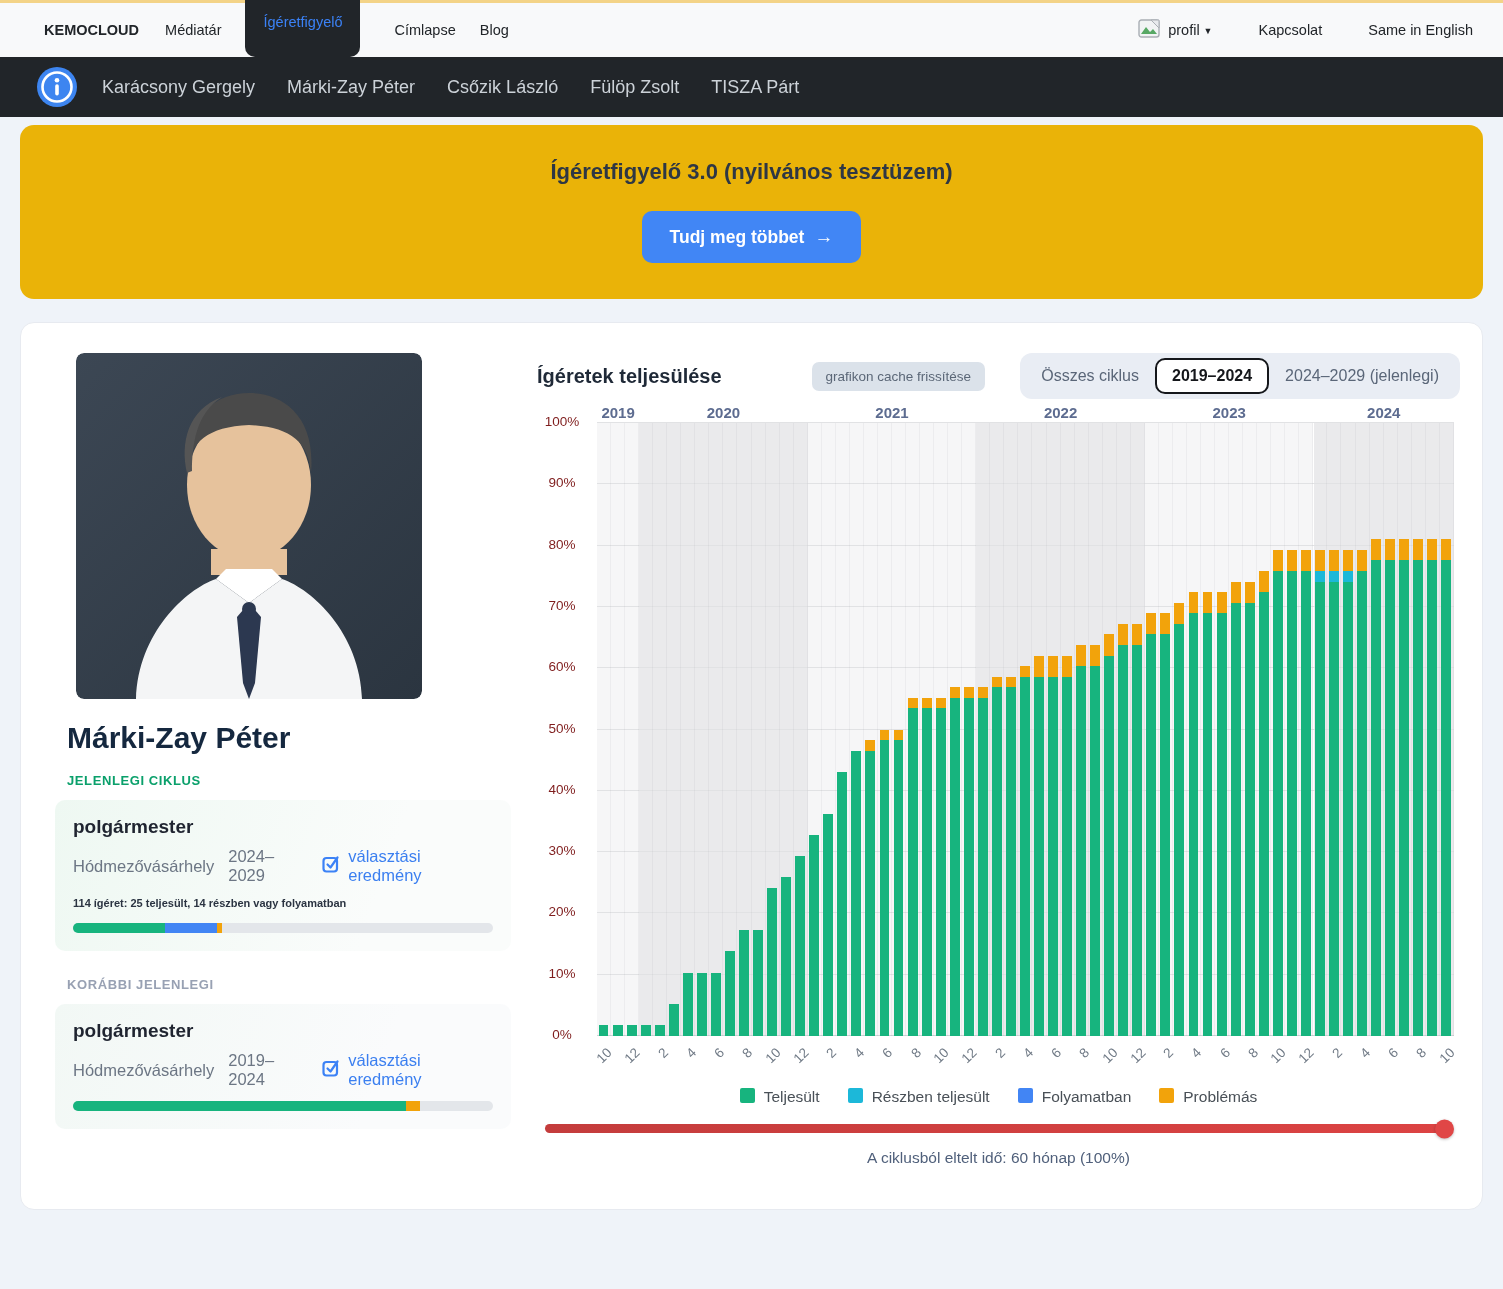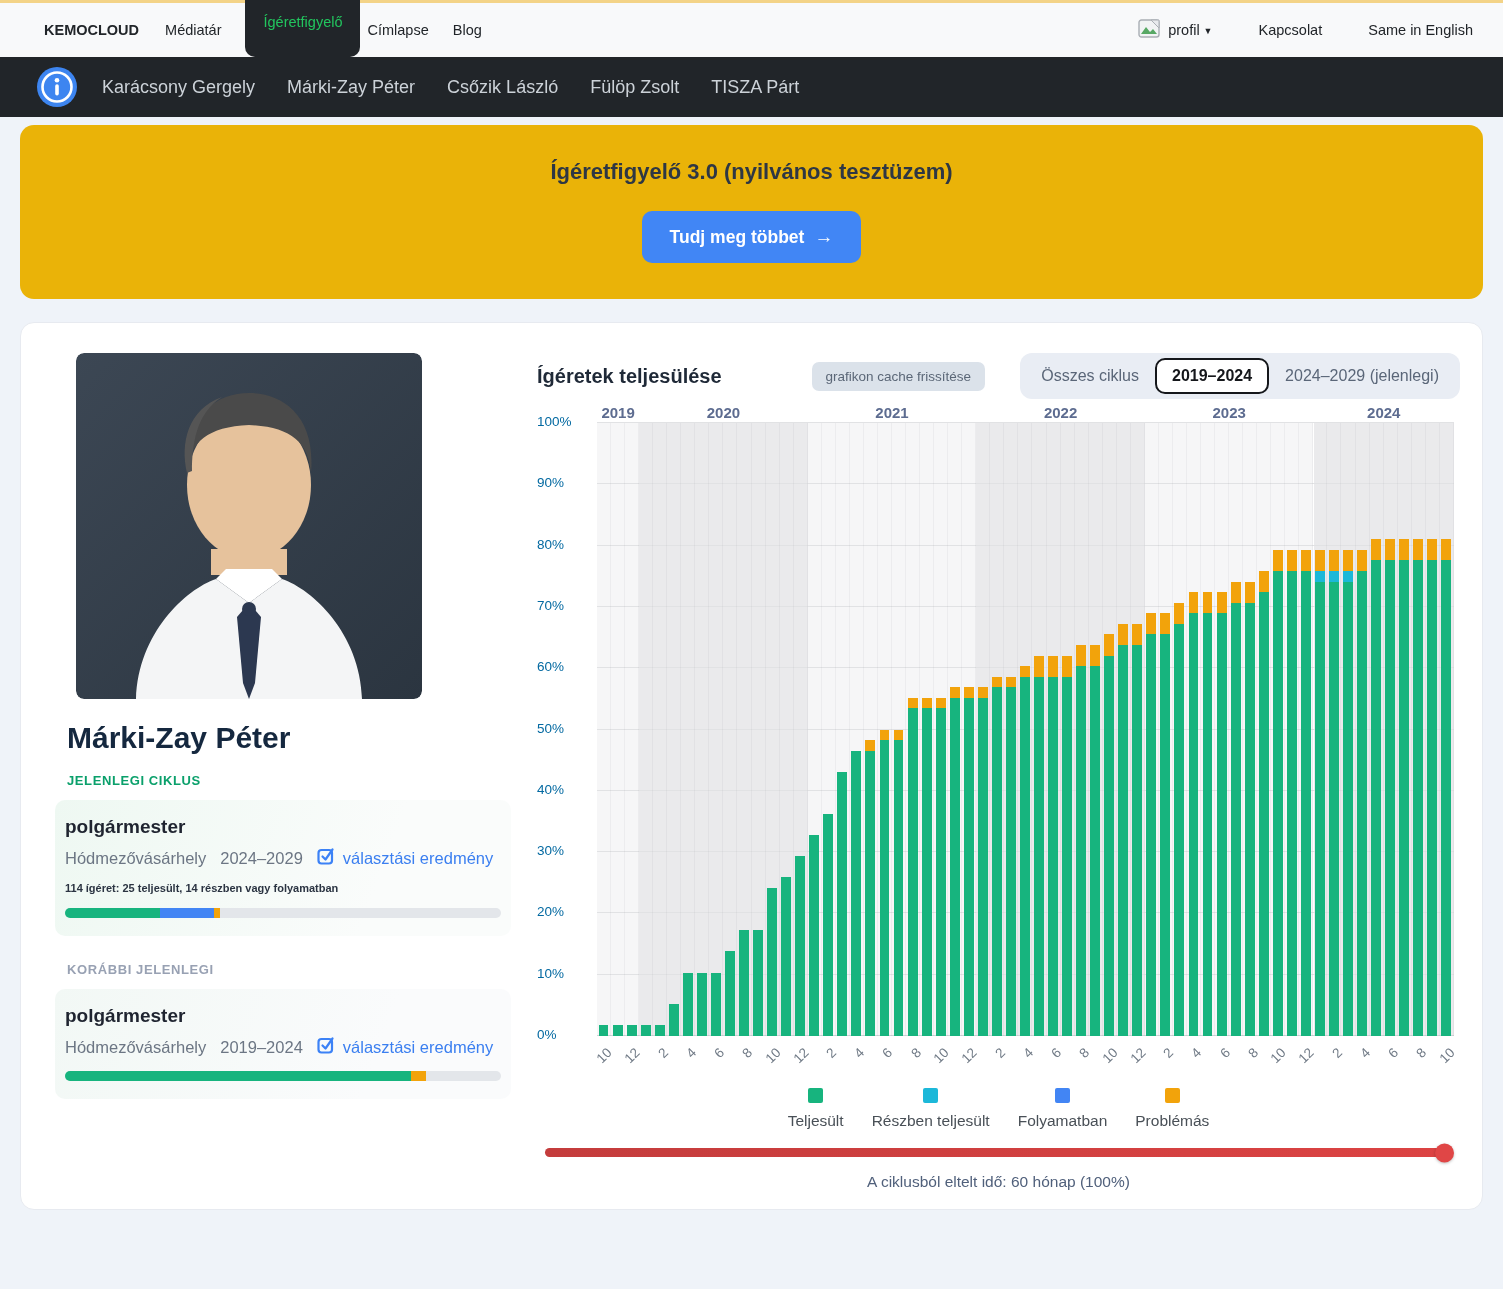--- a/index.html
+++ b/index.html
@@ -11,22 +11,22 @@
   }
   
   .goldline { height:3px; background:#f3d387; width:100%; }
   .topnav {
     background:#f8f9fa; height:54px; display:flex; align-items:center;
     padding:0 30px 0 44px; font-size:14.5px;
   }
   .topnav .brand { font-weight:700; margin-right:26px; color:#212529; cursor:pointer; }
   .topnav a { color:#212529; text-decoration:none; margin-right:24px; cursor:pointer; }
   .topnav .active-pill {
-    background:#212529; color:#22c55e; padding:14px 18px 27px; border-radius:0 0 10px 10px;
-    margin-top:-3px; margin-right:7px;
+    background:#212529; color:#3b82f6; padding:14px 18px 27px; border-radius:0 0 10px 10px;
+    margin-top:-3px; margin-right:34px;
   }
   .topnav .spacer { flex:1; }
   .topnav .right { display:flex; align-items:center; gap:8px; }
   .topnav .right a { margin-right:0; }
   .topnav .gap { width:30px; }
   .caret { font-size:9px; position:relative; top:-1px; margin-left:4px; }
   
   .subnav {
     background:#212529; height:60px; display:flex; align-items:center; padding:0 30px 0 36px;
   }
@@ -49,21 +49,21 @@
   .main-card {
     margin:23px 20px 0; background:#fff; border:1px solid #e7eaf0; border-radius:14px;
     padding:30px 22px 26px 20px; display:flex; height:888px;
   }
   .left-col { width:470px; flex:0 0 470px; padding-left:14px; }
   .portrait { width:346px; height:346px; border-radius:8px; display:block; margin-left:21px; }
   .person-name { font-size:30px; font-weight:700; color:#15283f; margin:22px 0 18px; padding-left:12px; }
   .cycle-label { font-size:13px; font-weight:800; letter-spacing:.6px; padding-left:12px; margin-bottom:12px; }
   .cycle-label.current { color:#0aa06b; }
   .cycle-label.previous { color:#98a1b3; margin-top:26px; }
-  .pos-card { border-radius:10px; padding:16px 10px 18px; margin:0 0 8px 0;
+  .pos-card { border-radius:10px; padding:16px 18px 18px; margin:0 0 8px 0;
     background:linear-gradient(110deg,#eef8f2 0%,#fafcfb 70%); }
   .pos-card.prev { background:linear-gradient(110deg,#f2f8f5 0%,#fafbfc 70%); }
   .pos-title { font-size:19px; font-weight:700; color:#1f2430; margin-bottom:9px; }
   .pos-meta { display:flex; align-items:center; gap:14px; font-size:16.5px; color:#6c7684; margin-bottom:12px; }
   .pos-link { color:#3b7ff0; text-decoration:none; display:inline-flex; align-items:center; gap:7px; cursor:pointer; }
   .pos-summary { font-size:11px; font-weight:700; color:#2b3442; margin-bottom:14px; }
   .progress { height:10px; border-radius:6px; background:#e3e6ea; overflow:hidden; display:flex; }
   .progress .pseg { height:100%; }
   
   .right-col { flex:1; padding-left:26px; }
@@ -78,33 +78,33 @@
   .tab.active { background:#fff; border:2px solid #15171b; color:#15171b; font-weight:600; padding:7px 15px; }
   
   .plot-wrap { position:relative; margin-top:24px; }
   .plot { position:relative; height:613px; margin-left:60px; margin-right:6px; }
   .band { position:absolute; top:0; bottom:0; z-index:0; }
   .band.light { background:#f6f6f7; }
   .band.dark  { background:#eaeaec; }
   .year-label { position:absolute; top:-19px; transform:translateX(-50%); font-size:15px; font-weight:700; color:#5d6c90; z-index:3; }
   .hline { position:absolute; left:0; right:0; border-top:1px solid #e1e2e4; z-index:1; }
   .hline.zero { border-top-color:#cdd1d6; }
-  .hline .ylab { position:absolute; left:-60px; width:50px; top:-9px; text-align:left; font-size:13.5px; color:#0369a1; }
+  .hline .ylab { position:absolute; left:-60px; width:50px; top:-9px; text-align:center; font-size:13.5px; color:#7f1d1d; }
   .bars { position:absolute; top:0; left:0; right:0; bottom:0; display:flex; z-index:2; }
   .slot { flex:1 1 0; display:flex; align-items:flex-end; justify-content:center; border-right:1px solid rgba(110,115,125,.07); }
   .bar { width:76%; height:100%; display:flex; flex-direction:column; justify-content:flex-end; }
   .seg { width:100%; }
   .xaxis { position:relative; margin-left:60px; margin-right:6px; height:48px; display:flex; }
   .xslot { flex:1 1 0; position:relative; }
   .xslot span {
     position:absolute; top:9px; right:50%; transform-origin:100% 0; transform:rotate(-45deg);
     font-size:13.5px; color:#707a86; white-space:nowrap;
   }
   .legend { display:flex; justify-content:center; align-items:center; gap:28px; margin:4px 0 18px; }
-  .legend-item { display:flex; align-items:center; gap:9px; font-size:15.5px; color:#495057;flex-direction:column; }
+  .legend-item { display:flex; gap:9px; font-size:15.5px; color:#495057; }
   .swatch { width:15px; height:15px; border-radius:2px; display:inline-block; }
   .slider { position:relative; height:9px; border-radius:5px; margin:8px 10px 0 8px;
     background:linear-gradient(90deg,#c43c3c,#dc4343); cursor:pointer; }
   .slider-handle {
     position:absolute; right:-4px; top:50%; transform:translateY(-50%); width:19px; height:19px;
     border-radius:50%; background:#e04646; box-shadow:0 1px 3px rgba(0,0,0,.25); cursor:grab;
   }
   .slider-caption { text-align:center; font-size:15.5px; color:#50607b; margin-top:16px; }
 </style>
 </head>

